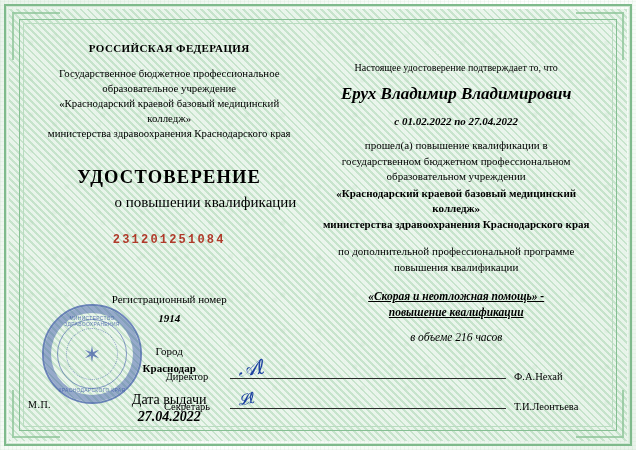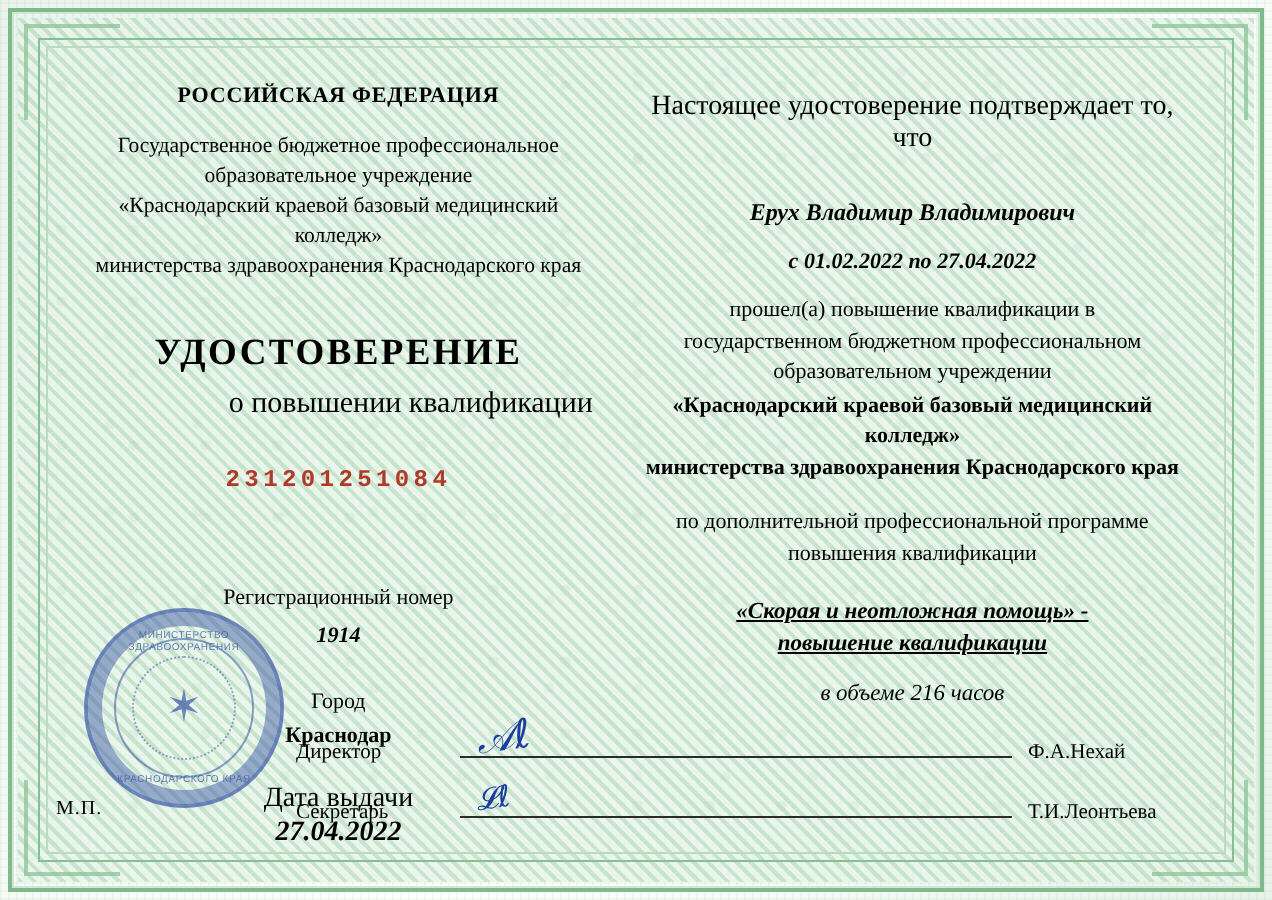--- a/index.html
+++ b/index.html
@@ -112,26 +112,26 @@
     color: #b03a2a;
     font-family: "Liberation Mono", monospace;
   }
   .reg-block { margin-top: 44px; font-size: 11px; line-height: 17px; }
   .reg-num-val { font-style: italic; font-weight: bold; margin-top: 2px; }
   .city-block { margin-top: 16px; font-size: 11px; line-height: 17px; }
   .city-val { font-weight: bold; }
   .date-block { margin-top: 14px; font-size: 14px; line-height: 17px; font-family: Liberation Serif, serif; }
   .date-val { font-style: italic; font-weight: bold; }
 
-  .r-lead { font-size: 14px; margin-top: 4px; }
+  .r-lead { font-size: 10px; margin-top: 20px; }
   .fio {
-    font-size: 12px;
-    font-weight: bold;
-    font-style: italic;
-    margin-top: 21px;
+    font-size: 17px;
+    font-weight: bold;
+    font-style: italic;
+    margin-top: 11px;
   }
   .period {
     font-size: 11px;
     font-style: italic;
     margin-top: 11px;
     font-weight: bold;
   }
   .r-text {
     font-size: 11px;
     line-height: 15.5px;
@@ -169,21 +169,21 @@
     bottom: 10px;
     font-size: 10.5px;
   }
   .sign-row {
     display: flex;
     align-items: flex-end;
     justify-content: flex-start;
     height: 22px;
     position: relative;
   }
-  .sign-role { width: 78px; text-align: left; }
+  .sign-role { width: 78px; text-align: center; }
   .sign-line {
     flex: 1;
     border-bottom: 1px solid #2b2b2b;
     margin: 0 8px 3px 4px;
     position: relative;
     height: 14px;
   }
   .sign-name { width: 88px; text-align: left; }
   .mp {
     position: absolute;

